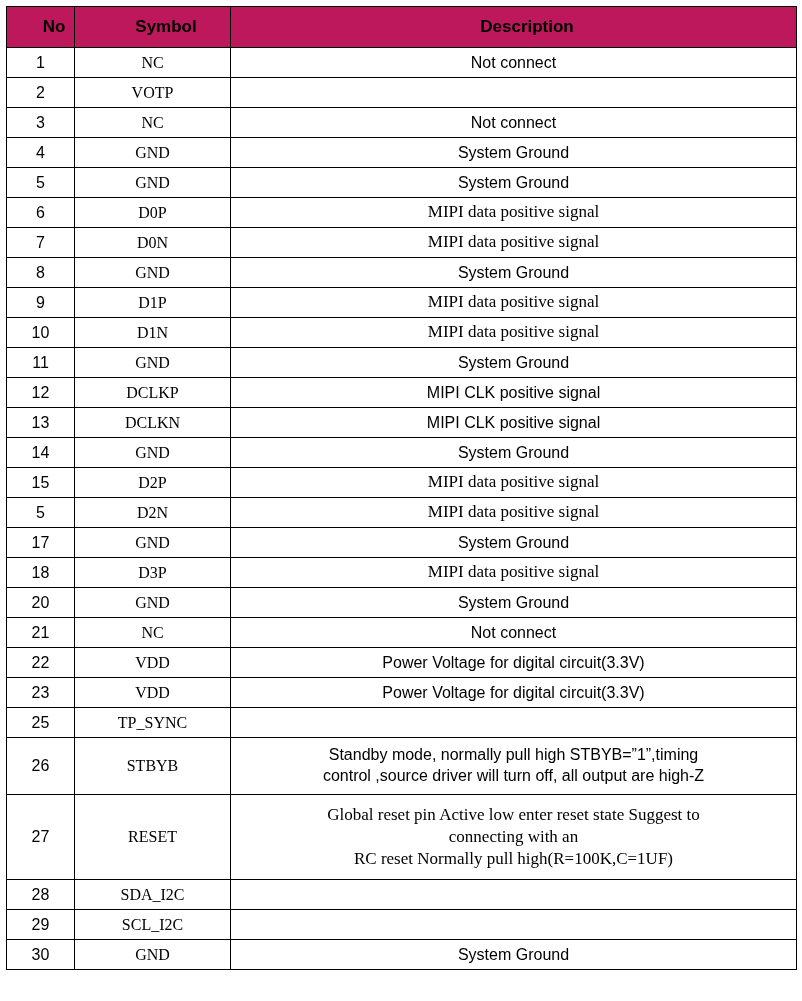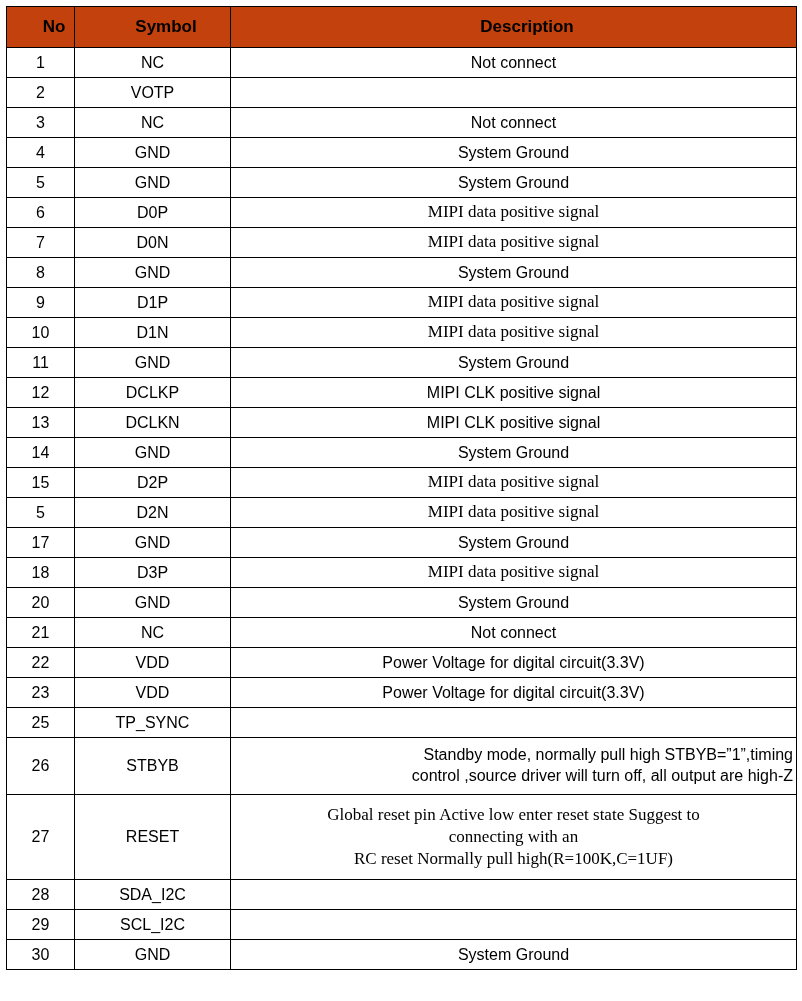--- a/index.html
+++ b/index.html
@@ -25,35 +25,36 @@
   }
   table.pin-table th,
   table.pin-table td {
     border: 1px solid #000000;
     text-align: center;
     vertical-align: middle;
     padding: 2px 3px;
     line-height: 1.22;
   }
   table.pin-table thead th {
-    background: #c2410c;
+    background: #be185d;
     font-weight: bold;
     font-size: 17px;
     height: 36px;
     padding-left: 30px;
   }
   col.c-no { width: 68px; }
   col.c-sym { width: 156px; }
   col.c-desc { width: 566px; }
 
   td.no-cell {
     font-size: 16px;
   }
   td.sym-cell {
     font-size: 16px;
+    font-family: Liberation Serif, serif;
   }
   td.desc-cell {
     font-size: 16px;
   }
   
   td.desc-cell.serif {
     font-family: "Liberation Serif", serif;
     font-size: 17px;
   }
   tr.row-normal td {
@@ -69,21 +70,20 @@
   .desc-multiline {
     display: block;
     white-space: pre-line;
     font-family: "Liberation Serif", serif;
     font-size: 17px;
     line-height: 1.3;
   }
   .desc-multiline.sans {
     font-family: "Liberation Sans", sans-serif;
     font-size: 16px;
-    text-align: right;
   }
 </style>
 </head>
 <body>
 
 <div class="sheet">
   <table class="pin-table">
     <colgroup>
       <col class="c-no">
       <col class="c-sym">

